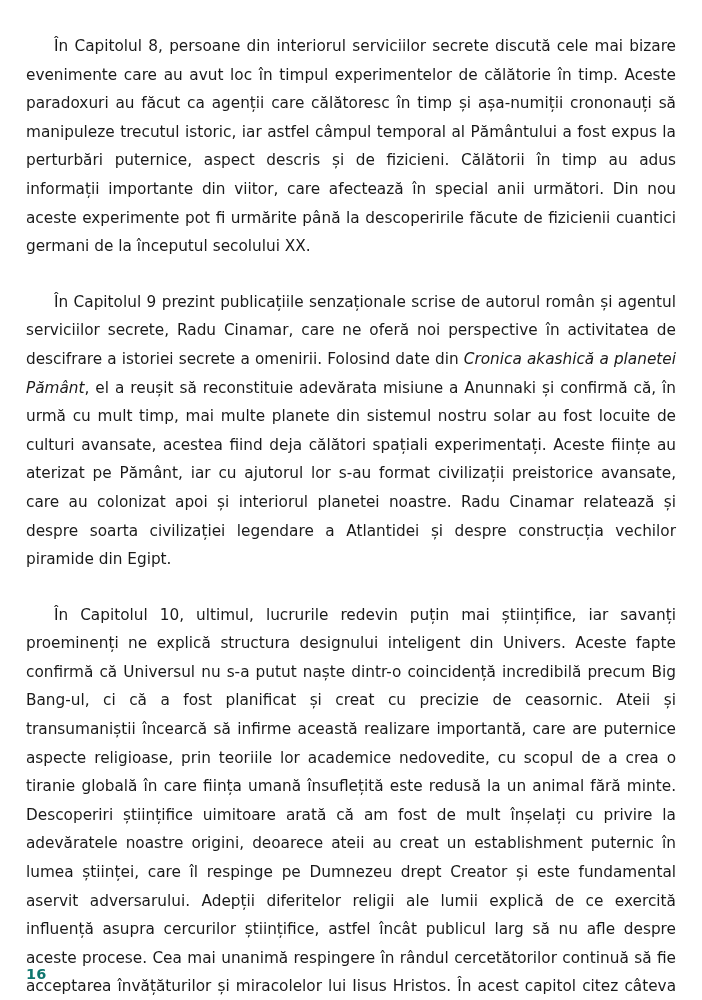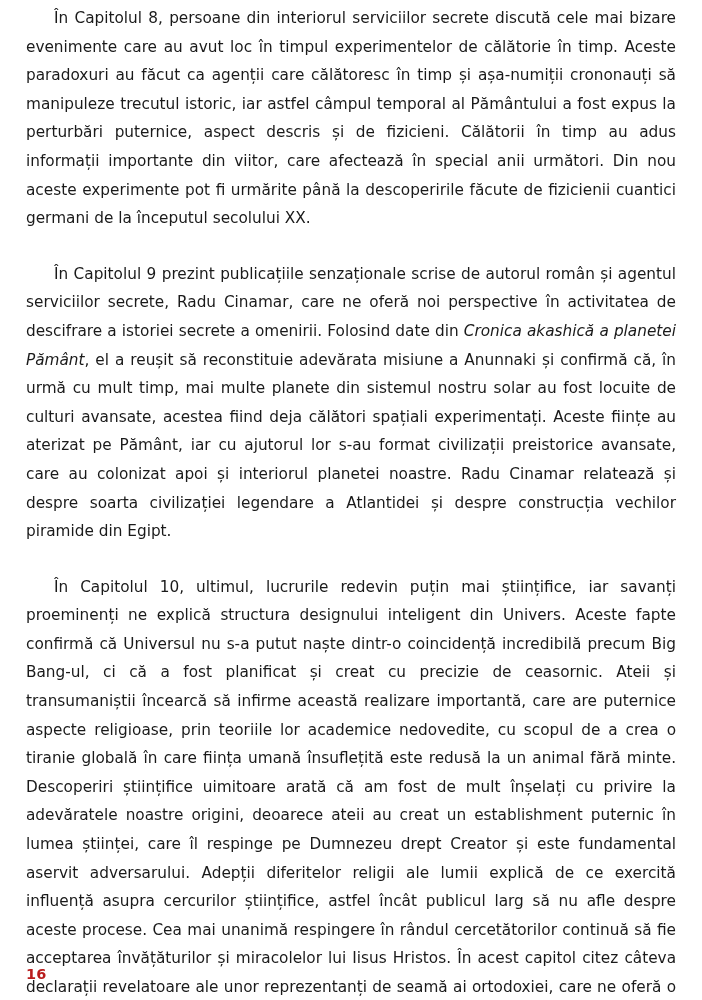--- a/index.html
+++ b/index.html
@@ -11,21 +11,21 @@
     height: 1000px;
     background: #ffffff;
     font-family: "DejaVu Sans", sans-serif;
     color: #1a1a1a;
   }
   .page {
     position: relative;
     width: 702px;
     height: 1000px;
     box-sizing: border-box;
-    padding: 4px 26px 0 26px;
+    padding: 32px 26px 0 26px;
     overflow: hidden;
   }
   .body-text {
     font-size: 15.3px;
     line-height: 28.6px;
     text-align: justify;
     text-justify: inter-word;
     hyphens: manual;
   }
   .para {
@@ -37,21 +37,21 @@
   }
   .italic {
     font-style: italic;
   }
   .page-number {
     position: absolute;
     left: 26px;
     bottom: 18px;
     font-size: 14.5px;
     font-weight: bold;
-    color: #b91c1c;
+    color: #0f766e;
     letter-spacing: 0.2px;
   }
 </style>
 </head>
 <body>
 
 <div class="page">
 
   <div class="body-text">
 

